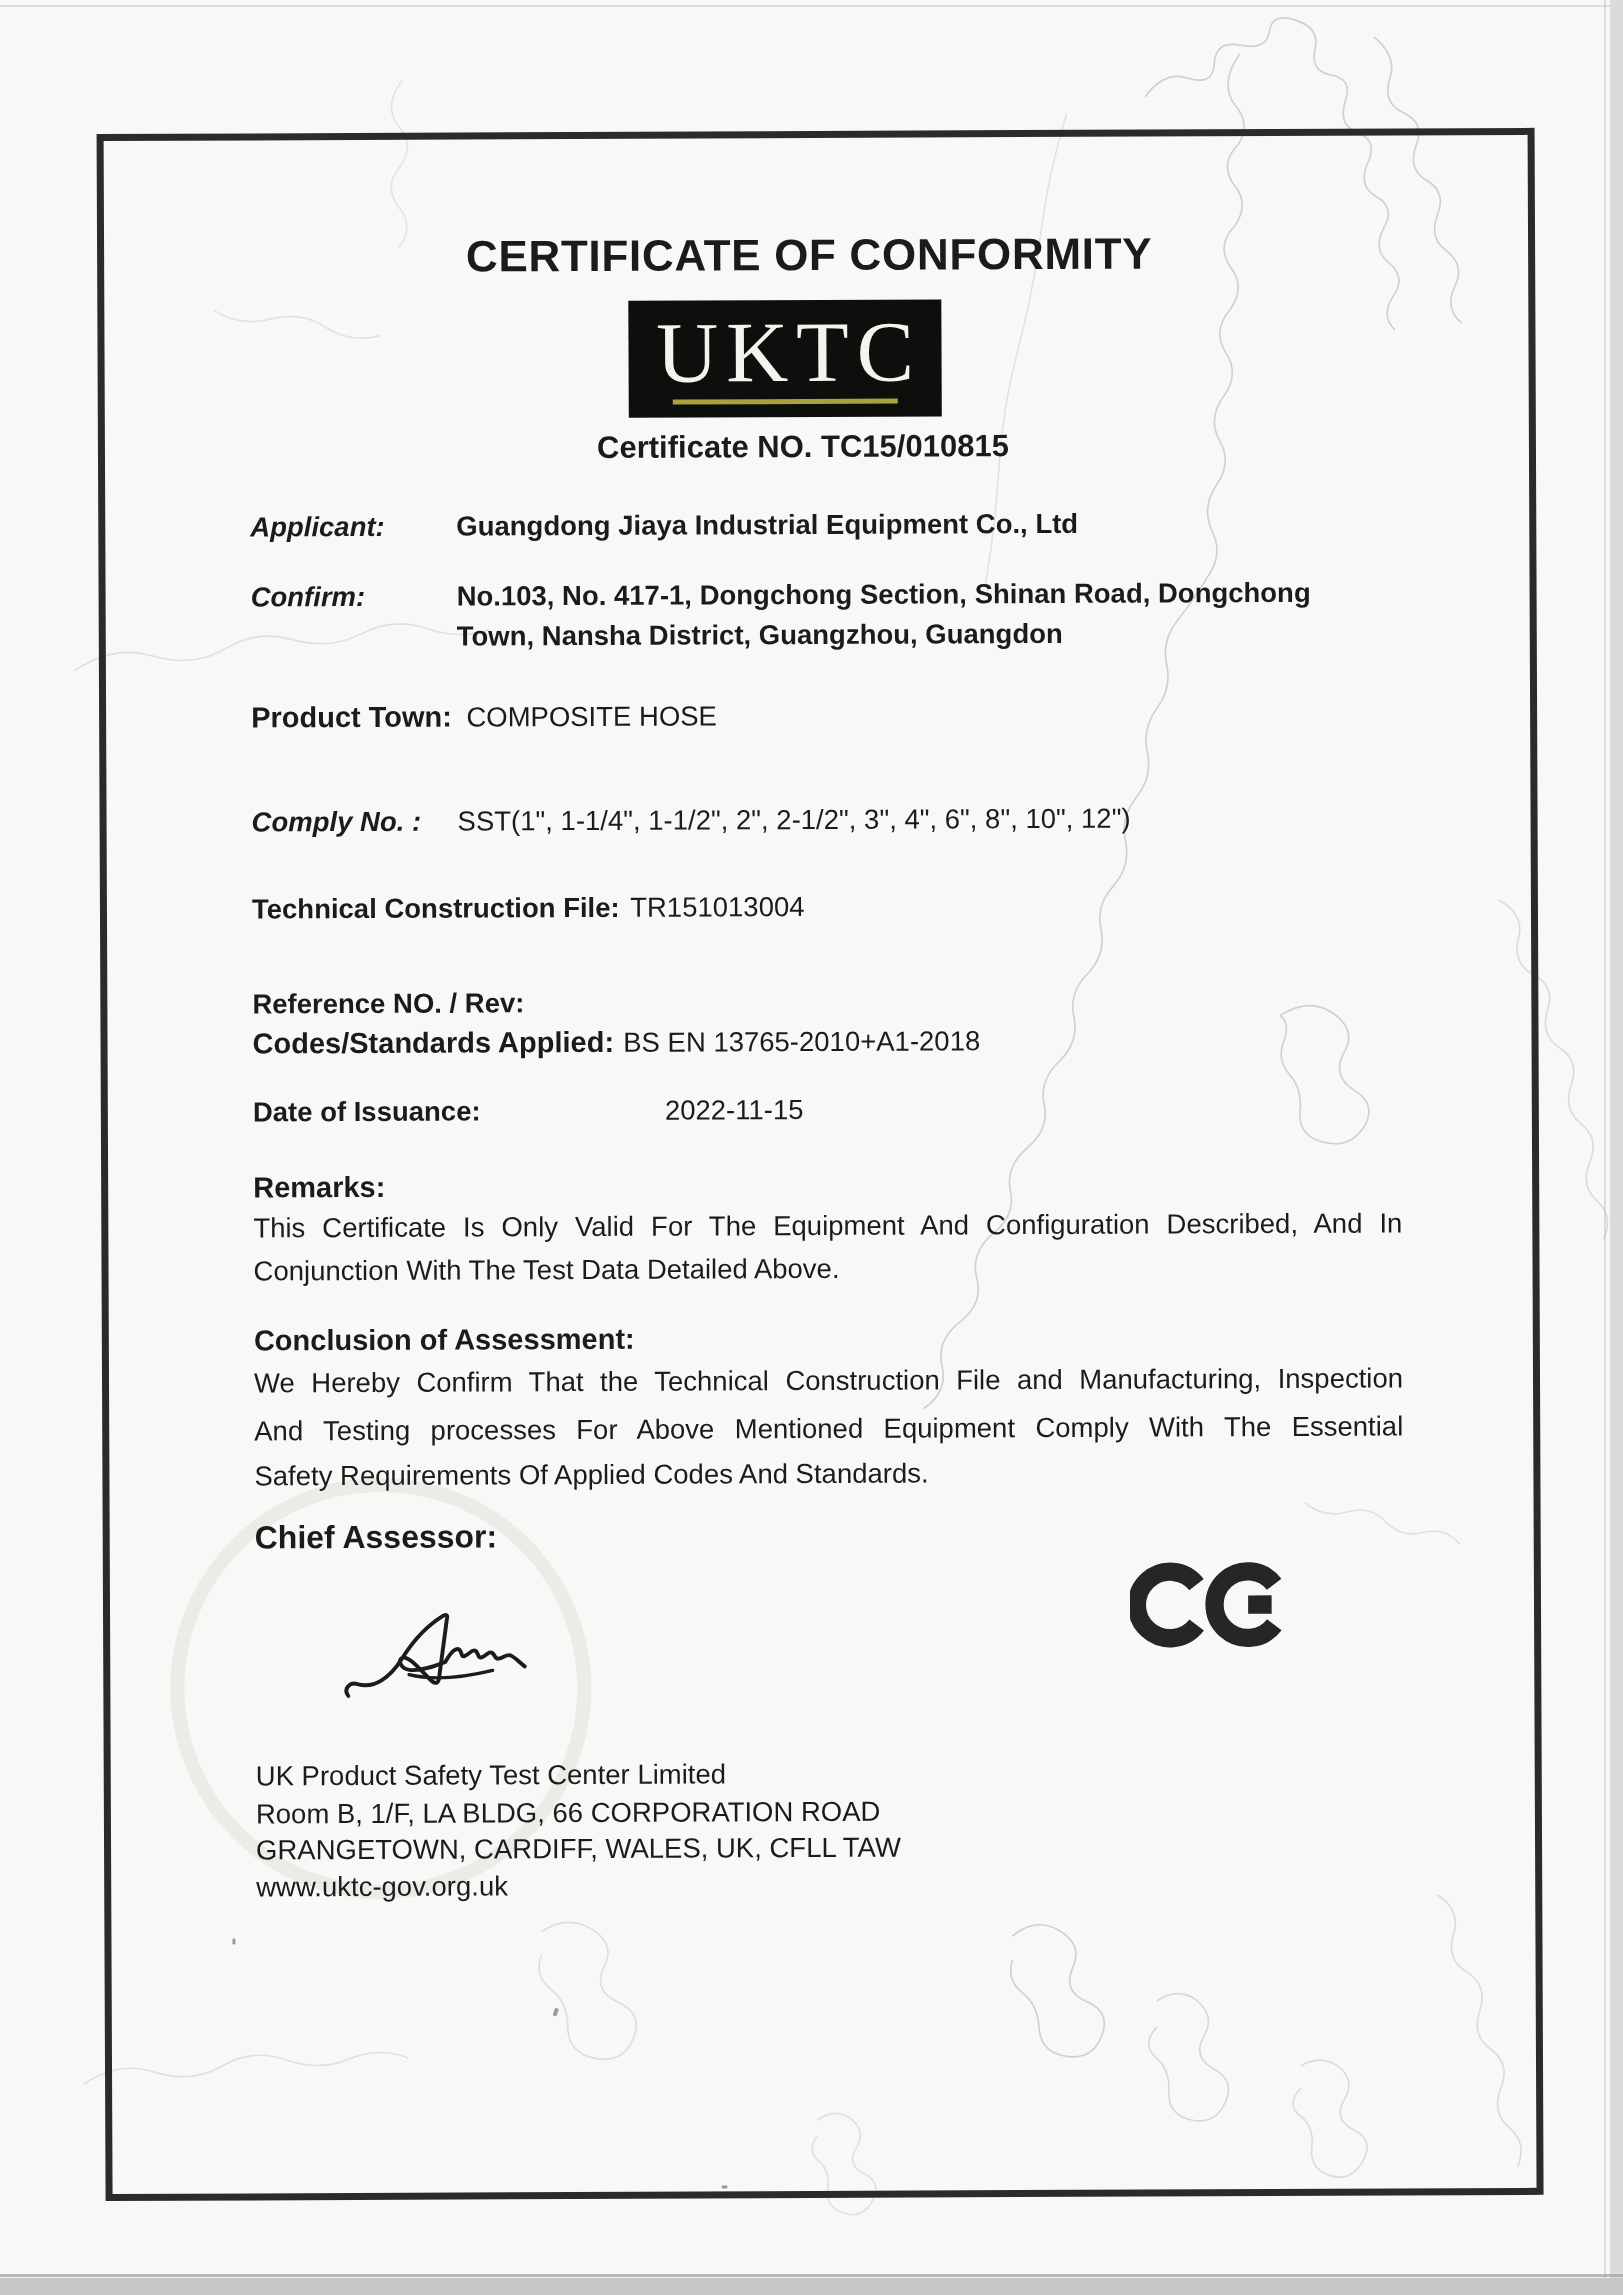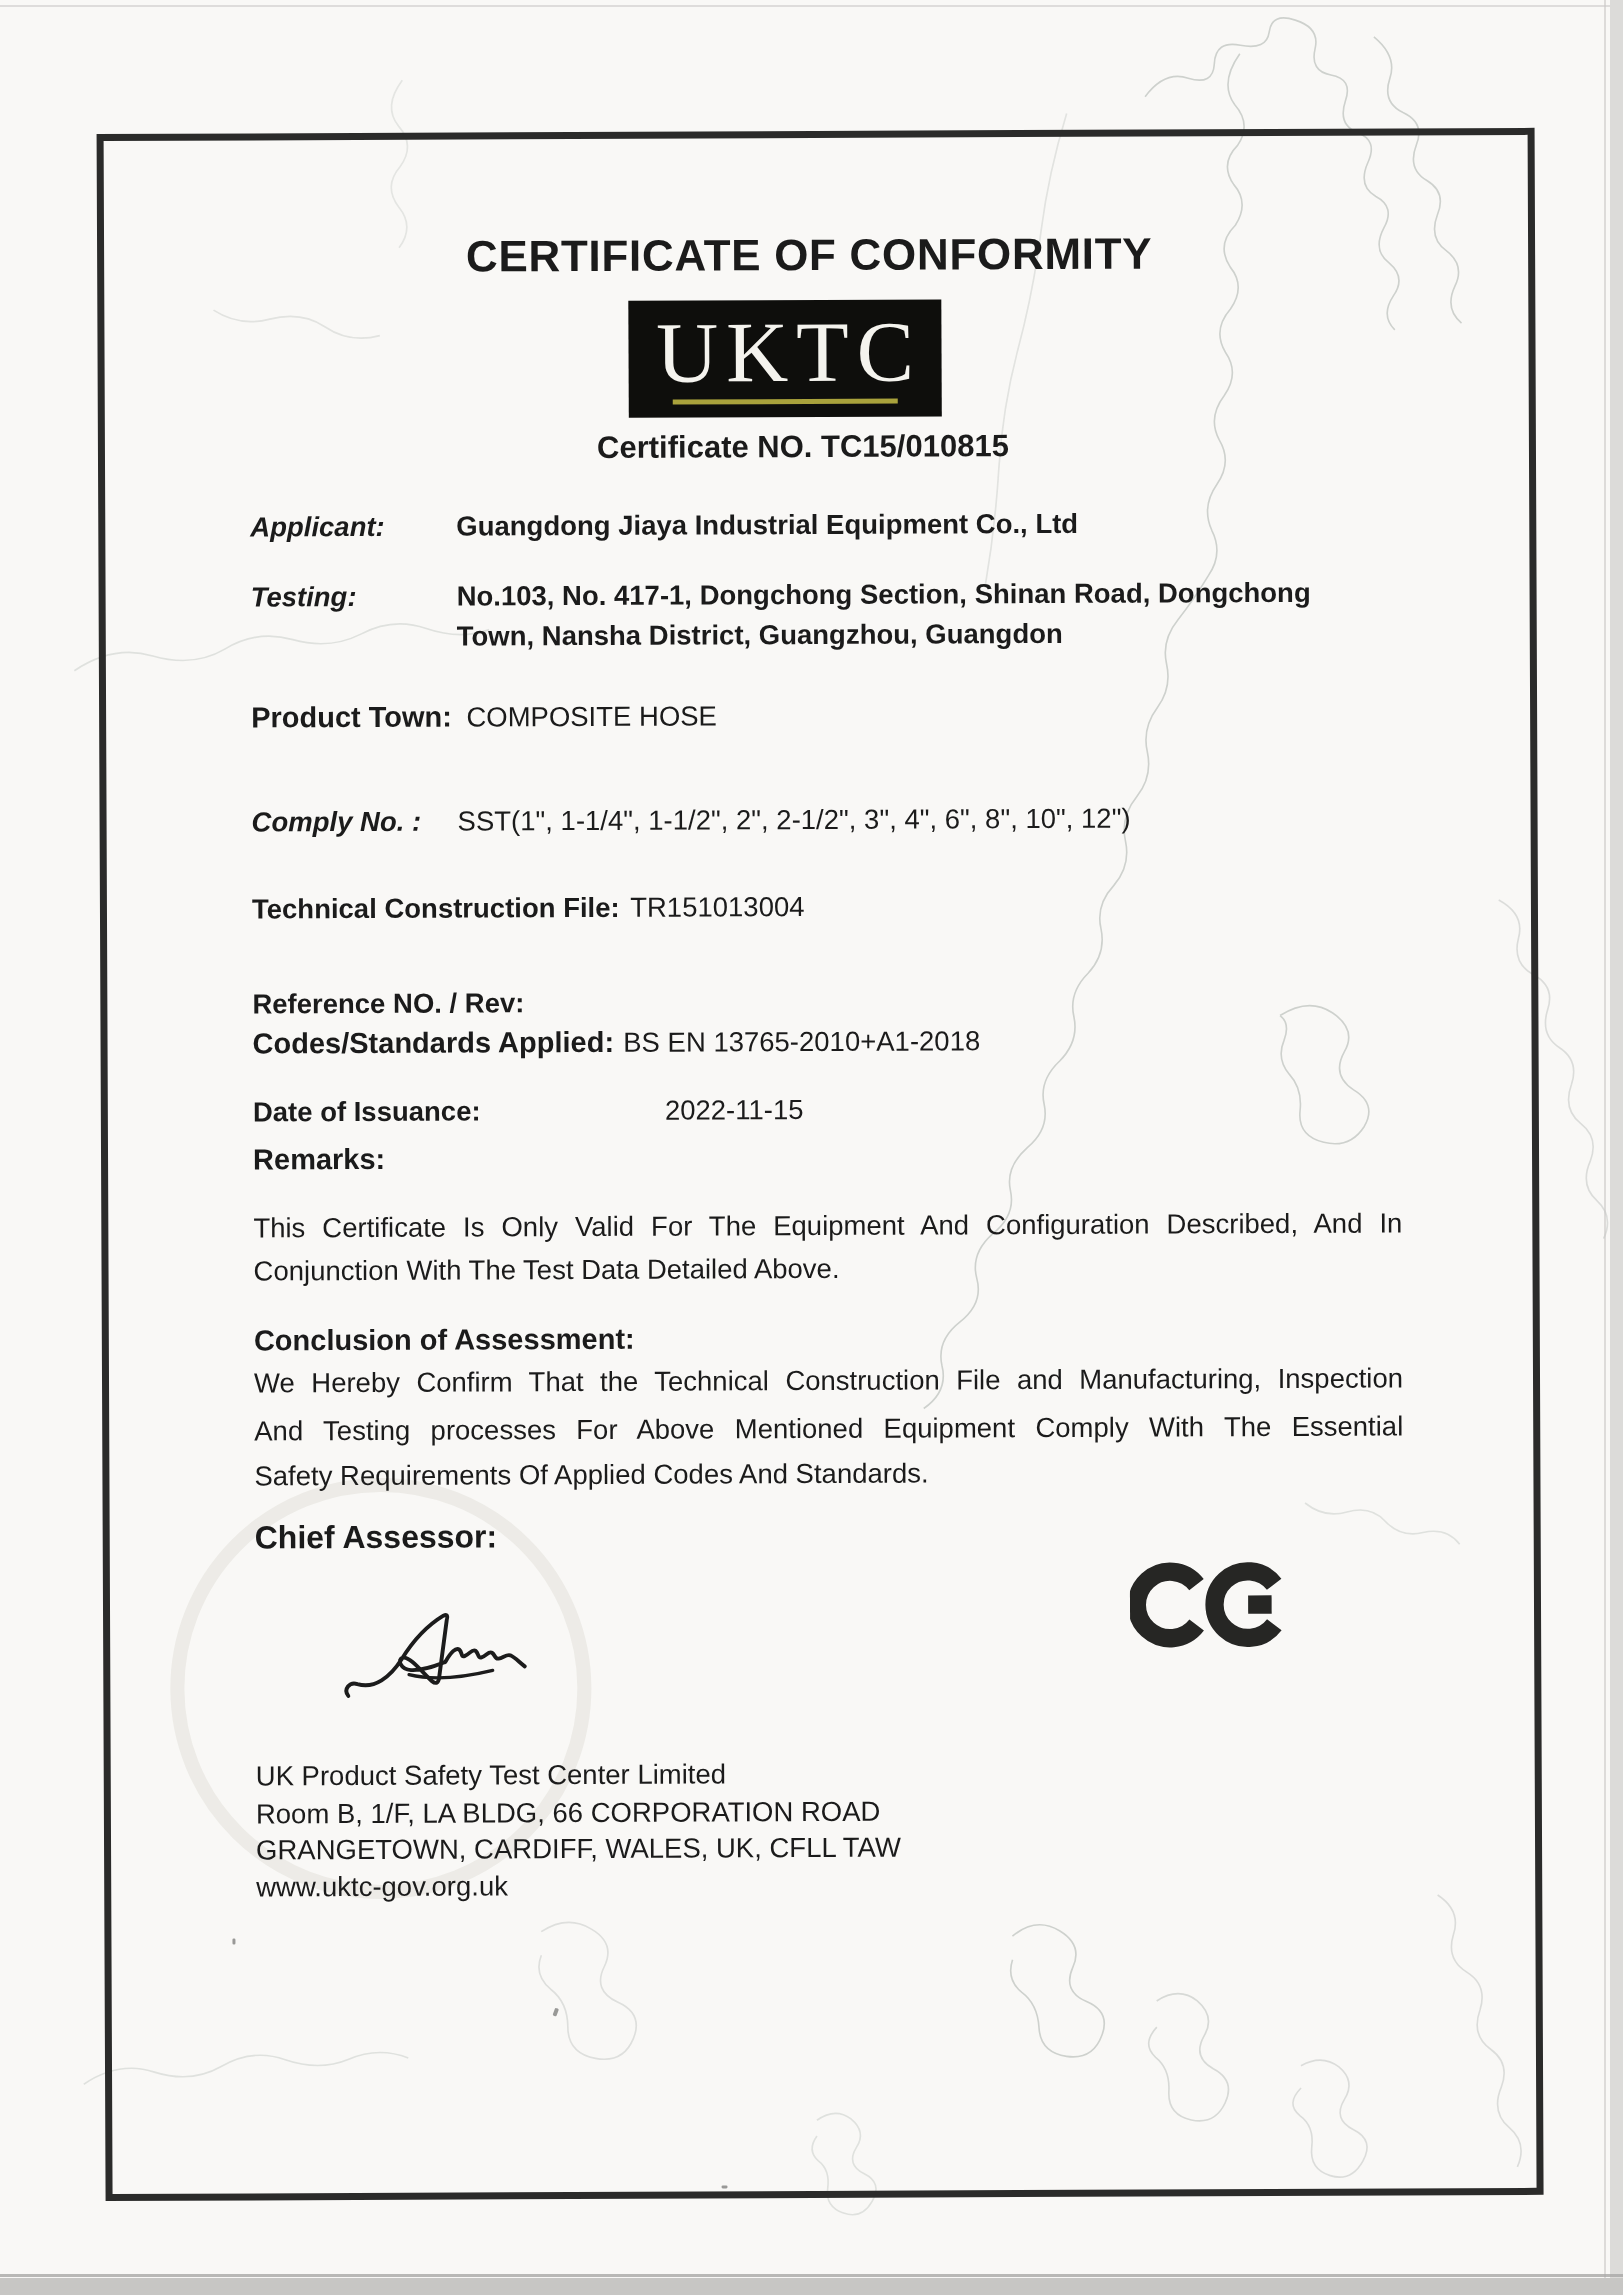--- a/index.html
+++ b/index.html
@@ -102,21 +102,21 @@
       <div class="logo-underline"></div>
     </div>
 
     <div class="certno">Certificate NO. TC15/010815</div>
 
     <div class="row" style="top:509px">
       <span class="lbl w315">Applicant:</span><span class="val-bold">Guangdong Jiaya Industrial Equipment Co., Ltd</span>
     </div>
 
     <div class="row" style="top:579px">
-      <span class="lbl w315">Testing:</span><span class="val-bold">No.103, No. 417-1, Dongchong Section, Shinan Road, Dongchong</span>
+      <span class="lbl w315">Confirm:</span><span class="val-bold">No.103, No. 417-1, Dongchong Section, Shinan Road, Dongchong</span>
     </div>
     <div class="row" style="top:619px;left:458px">
       <span class="val-bold">Town, Nansha District, Guangzhou, Guangdon</span>
     </div>
 
     <div class="row" style="top:699px;font-size:29px">
       <span class="lbl">Product Town:</span><span class="gap"></span><span class="val" style="font-size:27.5px">COMPOSITE HOSE</span>
     </div>
 
     <div class="row" style="top:804px">
@@ -132,21 +132,21 @@
     </div>
 
     <div class="row" style="top:1025px;font-size:29px">
       <span class="lbl">Codes/Standards Applied:</span><span class="gap" style="width:9.2px"></span><span class="val" style="font-size:27.5px">BS EN 13765-2010+A1-2018</span>
     </div>
 
     <div class="row" style="top:1094px">
       <span class="lbl w630">Date of Issuance:</span><span class="val">2022-11-15</span>
     </div>
 
-    <div class="heading" style="top:1141px">Remarks:</div>
+    <div class="heading" style="top:1169px">Remarks:</div>
     <div class="para" style="top:1210px">This Certificate Is Only Valid For The Equipment And Configuration Described, And In</div>
     <div class="para last" style="top:1253px">Conjunction With The Test Data Detailed Above.</div>
 
     <div class="heading" style="top:1322px">Conclusion of Assessment:</div>
     <div class="para" style="top:1365px">We Hereby Confirm That the Technical Construction File and Manufacturing, Inspection</div>
     <div class="para" style="top:1413px">And Testing processes For Above Mentioned Equipment Comply With The Essential</div>
     <div class="para last" style="top:1458px">Safety Requirements Of Applied Codes And Standards.</div>
 
     <div class="chief">Chief Assessor:</div>
 

